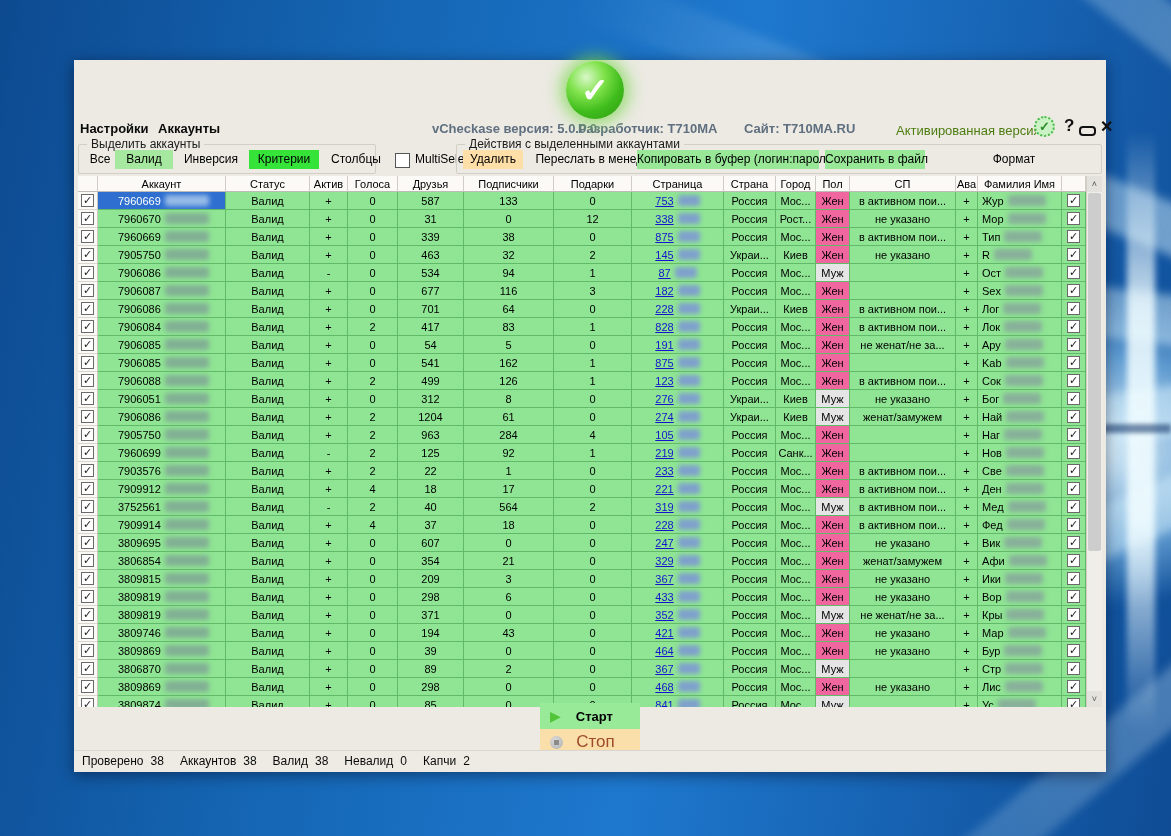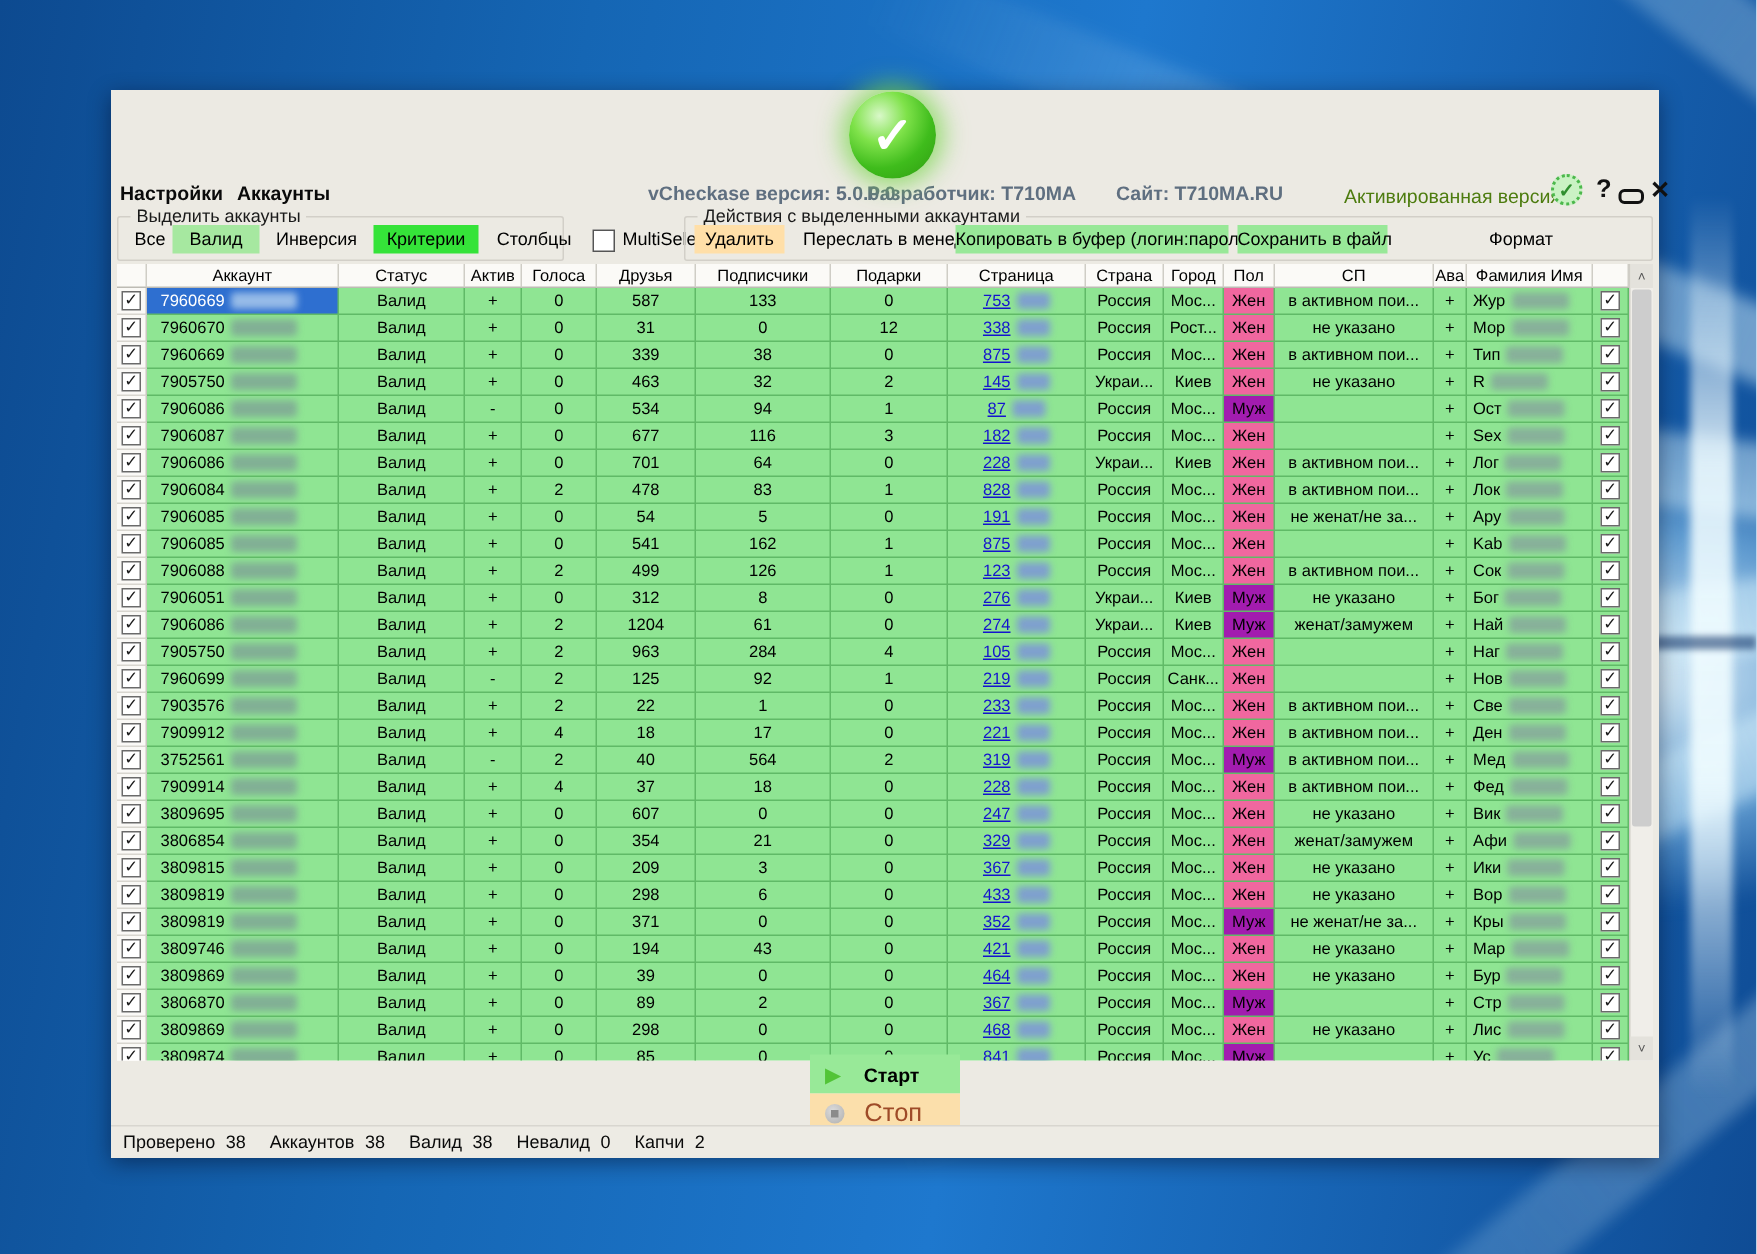--- a/index.html
+++ b/index.html
@@ -65,32 +65,32 @@
   .tbody{position:absolute;left:0;top:16px;width:1008px;height:515px;overflow:hidden;}
   .row{display:flex;height:18px;}
   .cell{box-sizing:border-box;height:18px;background:#8fe593;border-right:1px solid #60ba67;border-bottom:1px solid #60ba67;
     display:flex;align-items:center;justify-content:center;font-size:11px;color:#000;white-space:nowrap;overflow:hidden;}
   .w0{width:20px}.w1{width:128px}.w2{width:84px}.w3{width:38px}.w4{width:50px}.w5{width:66px}
   .w6{width:90px}.w7{width:78px}.w8{width:92px}.w9{width:52px}.w10{width:40px}.w11{width:34px}
   .w12{width:106px}.w13{width:22px}.w14{width:84px}.w15{width:24px}
   .cbcol{background:#faf9f6;border-right:1px solid #c9c7c0;border-bottom:1px solid #d8d6cf;}
   .cb{width:13px;height:13px;box-sizing:border-box;background:#fff;border:1px solid #6a6a6a;
     font-size:11px;line-height:10px;text-align:center;color:#1a1a1a;cursor:pointer;}
-  .acct{justify-content:flex-start;padding-left:9px;}
+  .acct{justify-content:flex-start;padding-left:20px;}
   .acct .num{font-size:11px;}
   .blur{display:inline-block;height:11px;border-radius:2px;filter:blur(2.5px);margin-left:4px;opacity:.85;}
   .ab{width:44px;background:#7fa695;}
   .nb{width:38px;background:#86a79b;}
   .pb{width:22px;background:#7c94d8;}
   .acct.sel{background:#2e6fd0;}
   .acct.sel .num{color:#fff;}
   .acct.sel .ab{background:#a9c9ec;}
   .namec{justify-content:flex-start;padding-left:4px;}
   .g-f{background:#f0679f;}
-  .g-m{background:#a21caf;}
+  .g-m{background:#e5e5e5;}
   .link{color:#1414ce;text-decoration:underline;cursor:pointer;}
   .vscroll{position:absolute;right:0;top:0;width:16px;height:531px;background:#f0eee9;border-left:1px solid #cfcdc6;box-sizing:border-box;}
   .sb-btn{position:absolute;left:0;width:15px;height:16px;background:#e4e2dc;display:flex;align-items:center;justify-content:center;
     font-size:9px;color:#555;cursor:pointer;}
   .sb-up{top:0;} .sb-down{bottom:0;}
   .sb-thumb{position:absolute;left:1px;top:17px;width:13px;height:358px;background:#cdcdcd;border-radius:2px;cursor:grab;}
 
   .btn-start,.btn-stop{position:absolute;left:466px;width:100px;height:26px;display:flex;align-items:center;cursor:pointer;}
   .btn-start{top:643px;background:#98e998;}
   .btn-stop{top:669px;background:#fbdfab;}
@@ -398,21 +398,21 @@
             <div class="cell cbcol w0">
               <div class="cb">✓</div>
             </div>
             <div class="cell acct w1">
               <span class="num">7906084</span>
               <span class="blur ab"></span>
             </div>
             <div class="cell w2">Валид</div>
             <div class="cell w3">+</div>
             <div class="cell w4">2</div>
-            <div class="cell w5">478</div>
+            <div class="cell w5">417</div>
             <div class="cell w6">83</div>
             <div class="cell w7">1</div>
             <div class="cell w8">
               <span class="link">828</span>
               <span class="blur pb"></span>
             </div>
             <div class="cell w9">Россия</div>
             <div class="cell w10">Мос...</div>
             <div class="cell w11 g-f">Жен</div>
             <div class="cell w12">в активном пои...</div>

